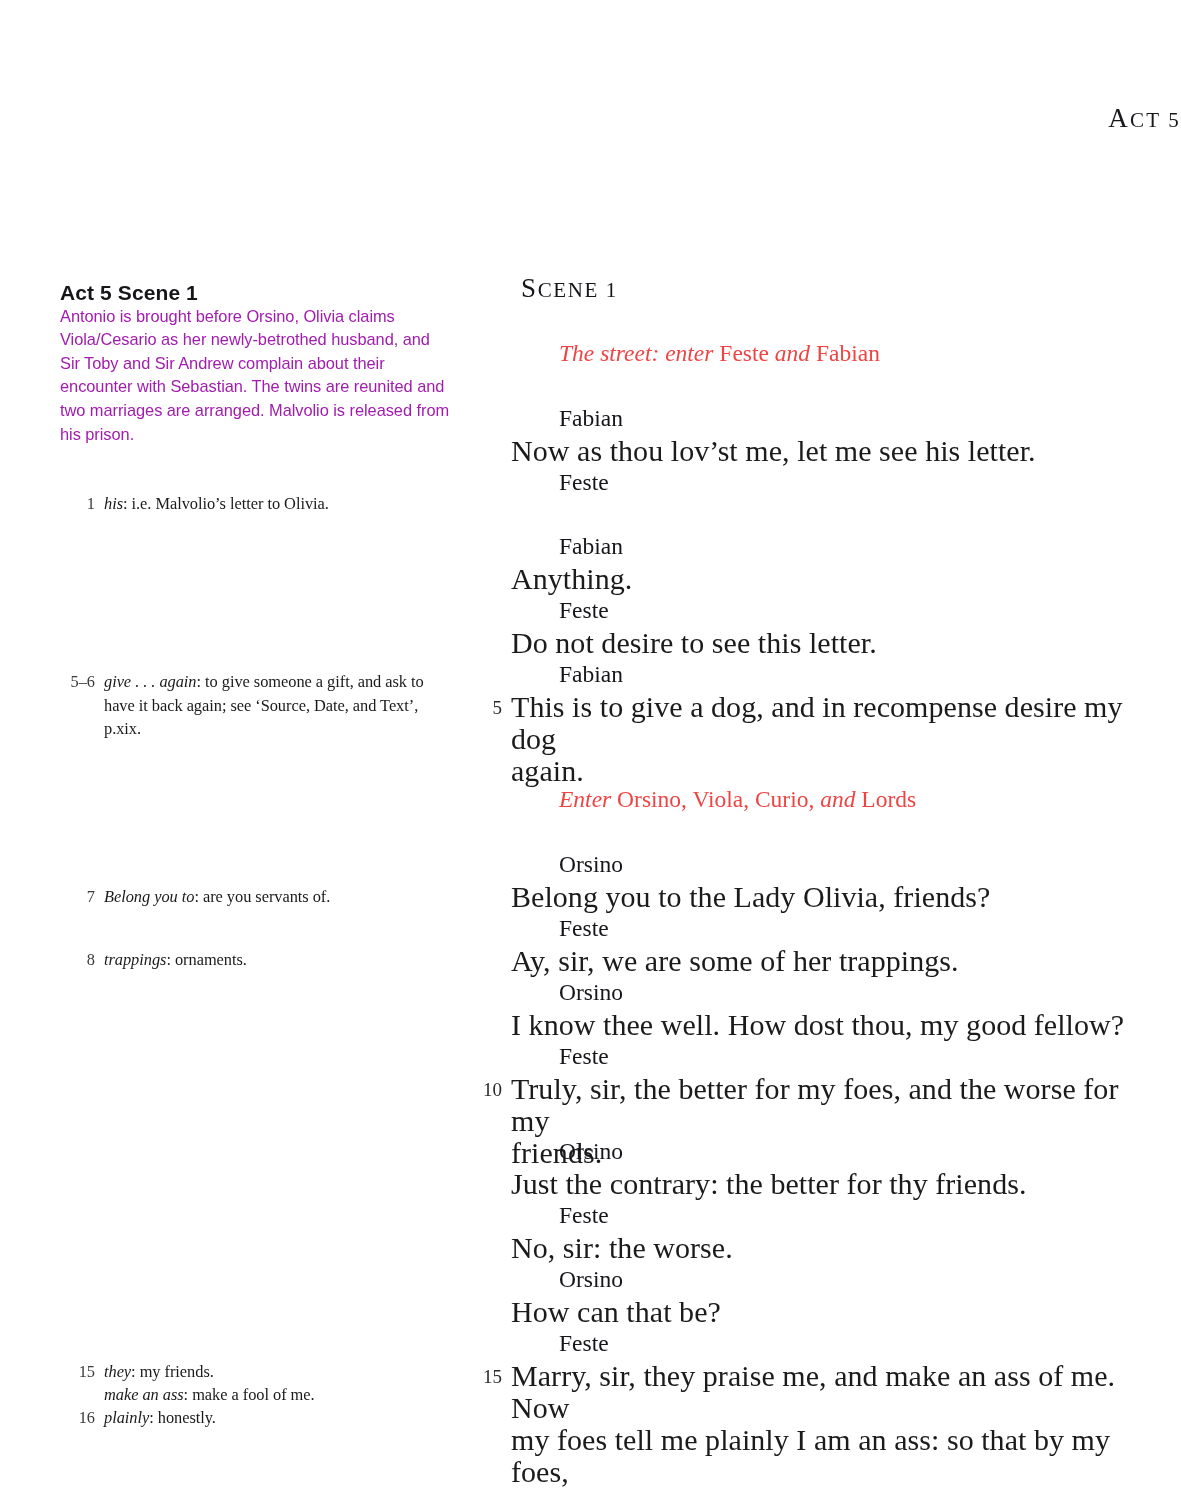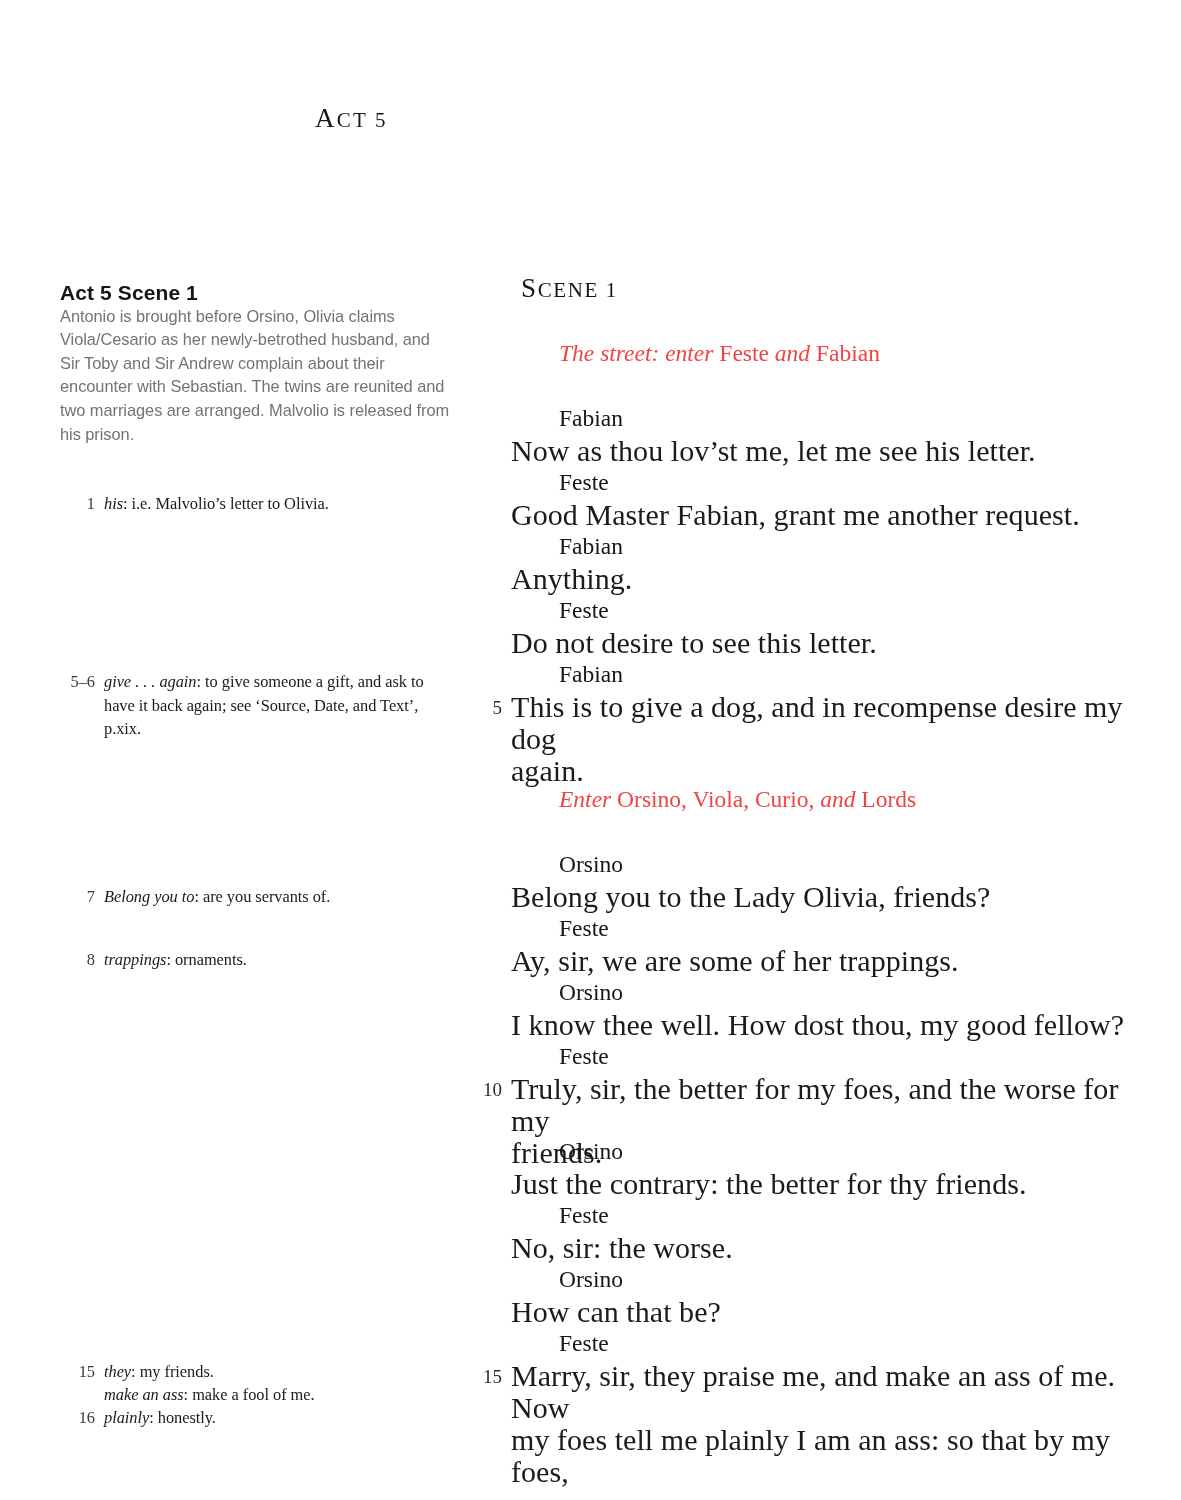--- a/index.html
+++ b/index.html
@@ -15,21 +15,21 @@
     color: #1a1a1a;
     overflow: hidden;
   }
 
   
   .running-head {
     position: absolute;
     top: 103px;
     left: 0;
     width: 1181px;
-    text-align: left;
+    text-align: right;
     padding-left: 315px;
     box-sizing: border-box;
   }
   .running-head .act-label {
     font-family: "Liberation Serif", serif;
     font-size: 27px;
     letter-spacing: 2.2px;
     color: #17171c;
   }
   .sc-first { font-size: 27px; }
@@ -55,21 +55,21 @@
     line-height: 23.6px;
   }
   .notes-title {
     font-weight: bold;
     color: #16161a;
     font-size: 21px;
     line-height: 23.6px;
     letter-spacing: 0.1px;
   }
   .notes-summary {
-    color: #737373;
+    color: #a21caf;
     letter-spacing: -0.05px;
   }
   .gloss {
     position: absolute;
     left: 0;
     width: 390px;
     display: flex;
     align-items: flex-start;
     font-size: 16.4px;
     line-height: 23.6px;
@@ -202,24 +202,20 @@
     <div id="speech-host">
         <div class="speech-block" style="top: 403px;">
           <div class="speaker">Fabian</div>
           <div class="line-row">
             <div class="lnum empty"></div>
             <div class="speech-text">Now as thou lov’st me, let me see his letter.</div>
           </div>
         </div>
         <div class="speech-block" style="top: 467px;">
           <div class="speaker">Feste</div>
-          <div class="line-row">
-            <div class="lnum empty"></div>
-            <div class="speech-text">Good Master Fabian, grant me another request.</div>
-          </div>
         </div>
         <div class="speech-block" style="top: 531px;">
           <div class="speaker">Fabian</div>
           <div class="line-row">
             <div class="lnum empty"></div>
             <div class="speech-text">Anything.</div>
           </div>
         </div>
         <div class="speech-block" style="top: 595px;">
           <div class="speaker">Feste</div>

